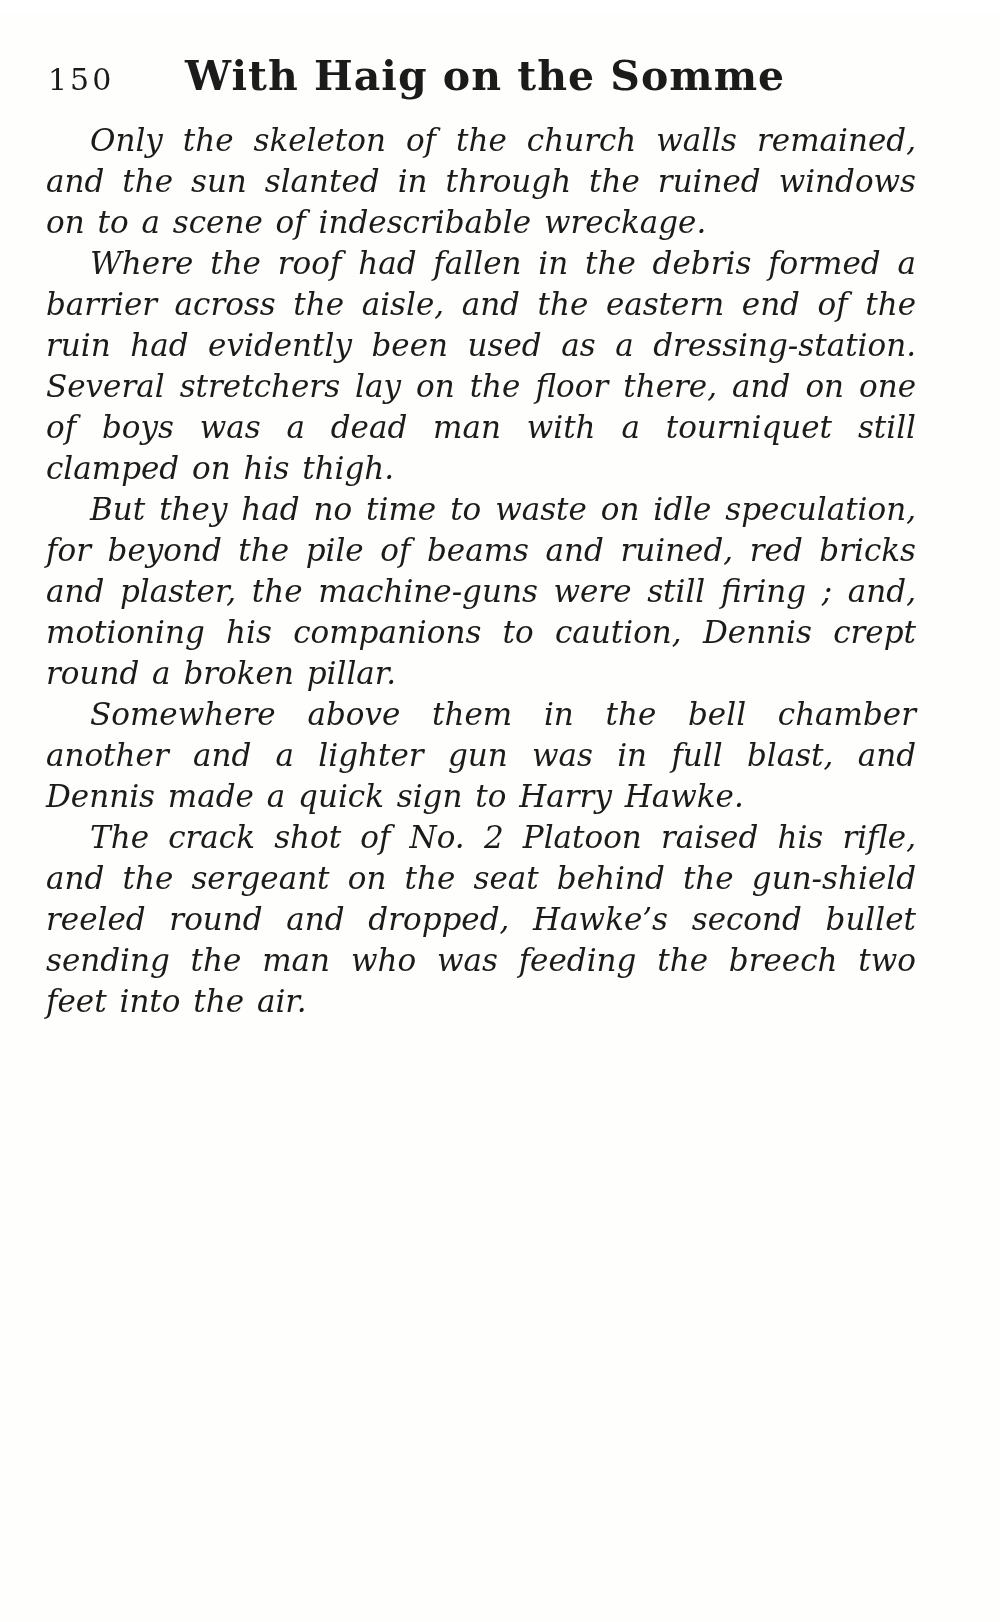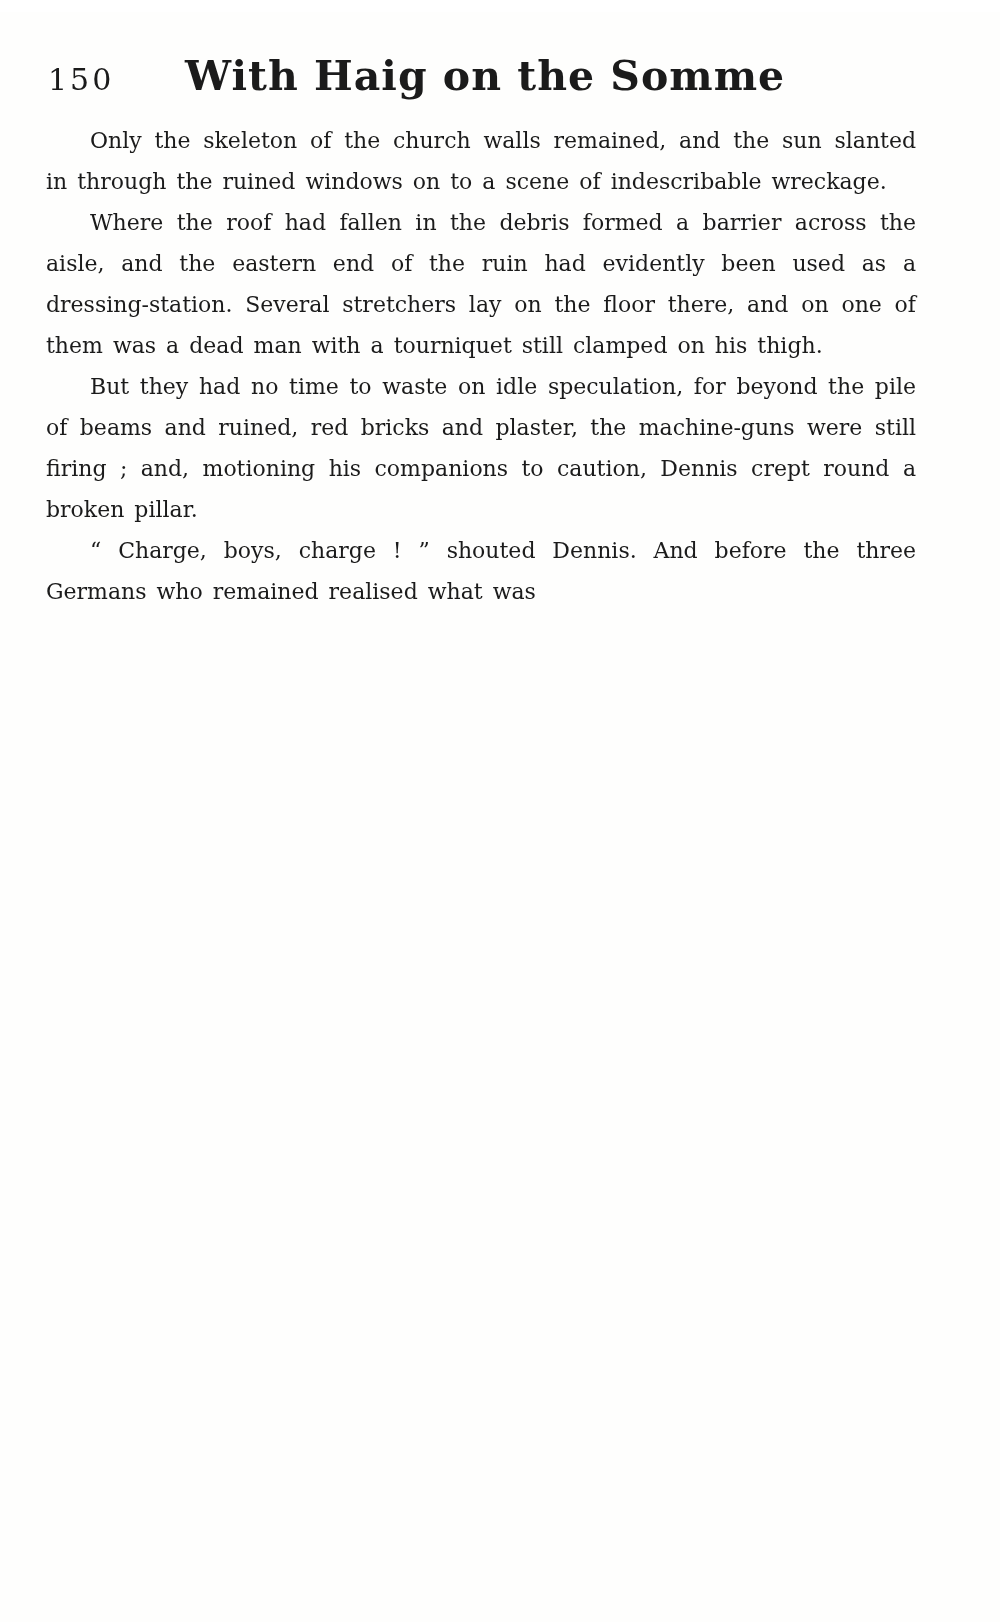--- a/index.html
+++ b/index.html
@@ -35,37 +35,39 @@
       margin: 0;
       text-align: center;
       font-size: 41px;
       font-weight: 700;
       letter-spacing: 1px;
       white-space: nowrap;
       transform: translateX(-30px);
     }
     .page-body p {
       margin: 0;
-      font-size: 22px;
+      font-size: 31px;
       line-height: 41px;
       text-align: justify;
       text-indent: 44px;
       word-spacing: 3px;
+      font-style: italic;
     }
   </style>
 </head>
 <body>
 
 <div class="page">
 
   <header class="page-header">
     <span class="page-number">150</span>
     <h1 class="book-title">With Haig on the Somme</h1>
   </header>
 
   <main class="page-body">
     <p>Only the skeleton of the church walls remained, and the sun slanted in through the ruined windows on to a scene of indescribable wreckage.</p>
-    <p>Where the roof had fallen in the debris formed a barrier across the aisle, and the eastern end of the ruin had evidently been used as a dressing-station. Several stretchers lay on the floor there, and on one of them was a dead man with a tourniquet still clamped on his thigh.</p>
+    <p>Where the roof had fallen in the debris formed a barrier across the aisle, and the eastern end of the ruin had evidently been used as a dressing-station. Several stretchers lay on the floor there, and on one of boys was a dead man with a tourniquet still clamped on his thigh.</p>
     <p>But they had no time to waste on idle speculation, for beyond the pile of beams and ruined, red bricks and plaster, the machine-guns were still firing ; and, motioning his companions to caution, Dennis crept round a broken pillar.</p>
-    <p>“ Charge, boys, charge ! ” shouted Dennis. And before the three Germans who remained realised what was</p>
+    <p>Somewhere above them in the bell chamber another and a lighter gun was in full blast, and Dennis made a quick sign to Harry Hawke.</p>
+    <p>The crack shot of No. 2 Platoon raised his rifle, and the sergeant on the seat behind the gun-shield reeled round and dropped, Hawke’s second bullet sending the man who was feeding the breech two feet into the air.</p>
   </main>
 
 </div>
 
 </body></html>

